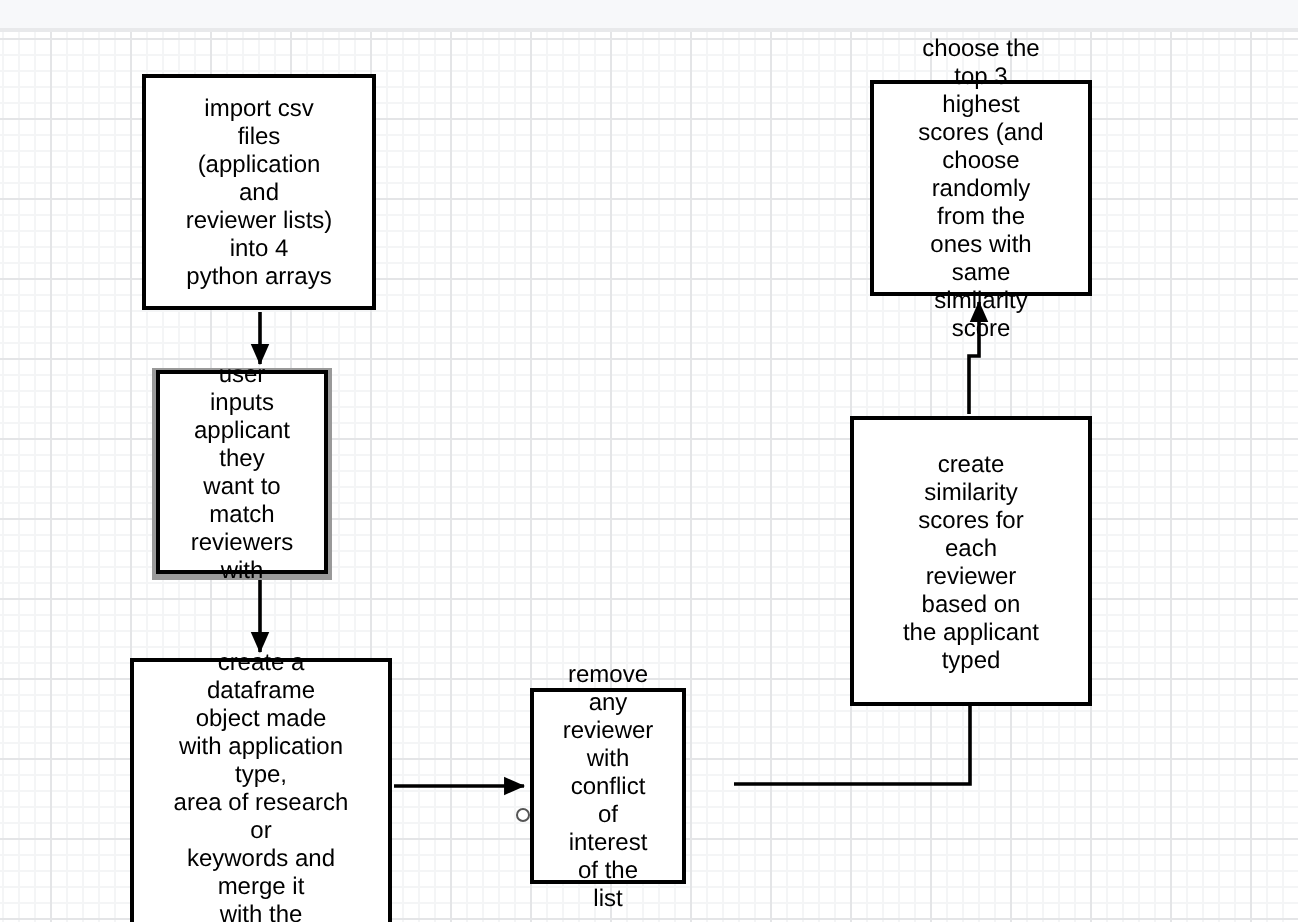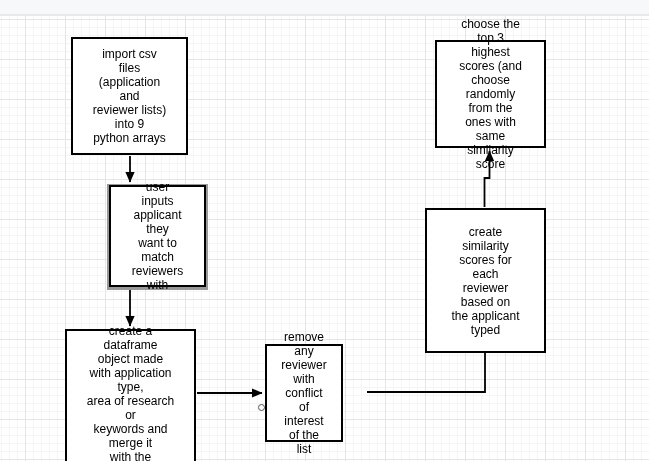--- a/index.html
+++ b/index.html
@@ -43,22 +43,22 @@
     align-items: center;
     justify-content: center;
     text-align: center;
     font-size: 12px;
     line-height: 14px;
     color: #000000;
     white-space: pre-line;
     padding: 18px;
   }
   #node-import      { left: 71px;  top: 37px;  width: 117px; height: 118px; }
-  #node-user-input  { left: 78px;  top: 185px; width: 97px; height: 102px;
-                      box-shadow: 0 1px 0 2px #999999; margin-left: 31px; }
+  #node-user-input  { left: 78px;  top: 185px; width: 86px; height: 102px;
+                      box-shadow: 0 1px 0 2px #999999; }
   #node-dataframe   { left: 65px;  top: 329px; width: 131px; height: 144px; }
   #node-conflict    { left: 265px; top: 344px; width: 78px; height: 98px;  }
   #node-similarity  { left: 425px; top: 208px; width: 121px; height: 145px; }
   #node-top3        { left: 435px; top: 40px;  width: 111px; height: 108px; }
 
   svg.edges {
     position: absolute;
     left: 0; top: 0;
     width: 649px; height: 461px;
     pointer-events: none;
@@ -96,21 +96,21 @@
     <path class="edge" d="M130 156 L130 182" marker-end="url(#arrowhead)"></path>
     <path class="edge" d="M130 290 L130 326" marker-end="url(#arrowhead)"></path>
     <path class="edge" d="M197 393 L262 393" marker-end="url(#arrowhead)"></path>
     <path class="edge" d="M367 392 L485 392 L485 328" marker-end="url(#arrowhead)"></path>
     <path class="edge" d="M484.5 207 L484.5 178 L489.5 178 L489.5 151" marker-end="url(#arrowhead)"></path>
   </svg>
 
   <div class="node" id="node-import">
     <span>import csv files
 (application and
-reviewer lists) into 9
+reviewer lists) into 4
 python arrays</span>
   </div>
 
   <div class="node" id="node-user-input">
     <span>user inputs
 applicant they
 want to match
 reviewers with</span>
   </div>
 

